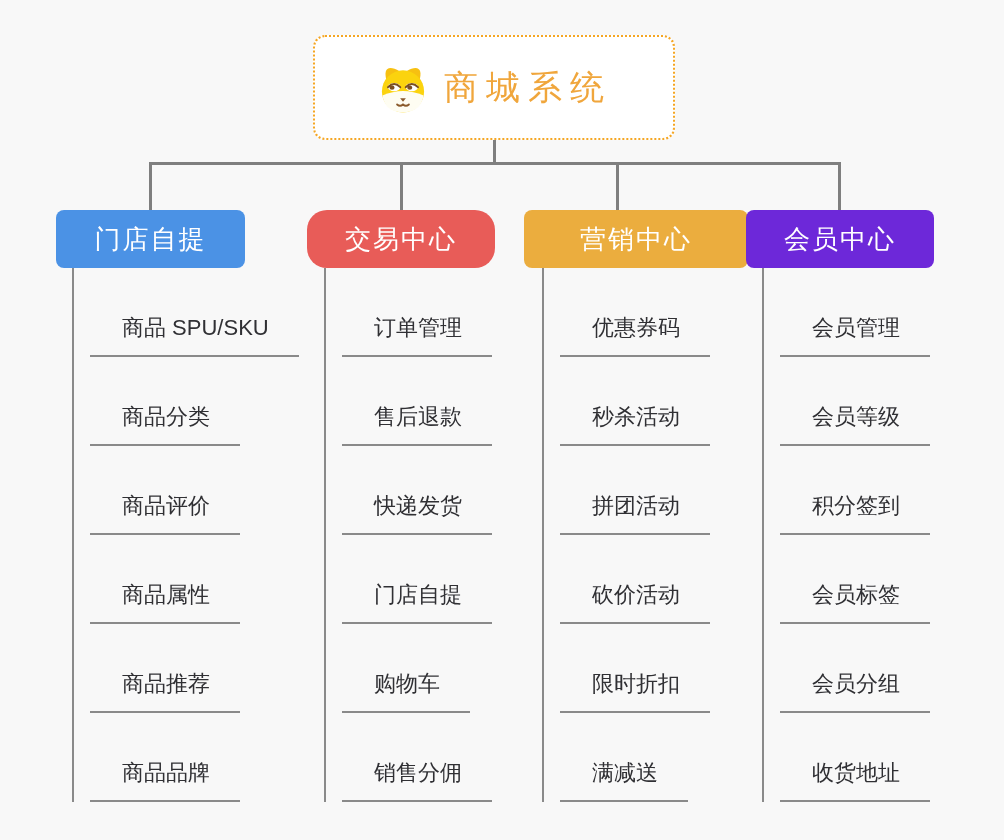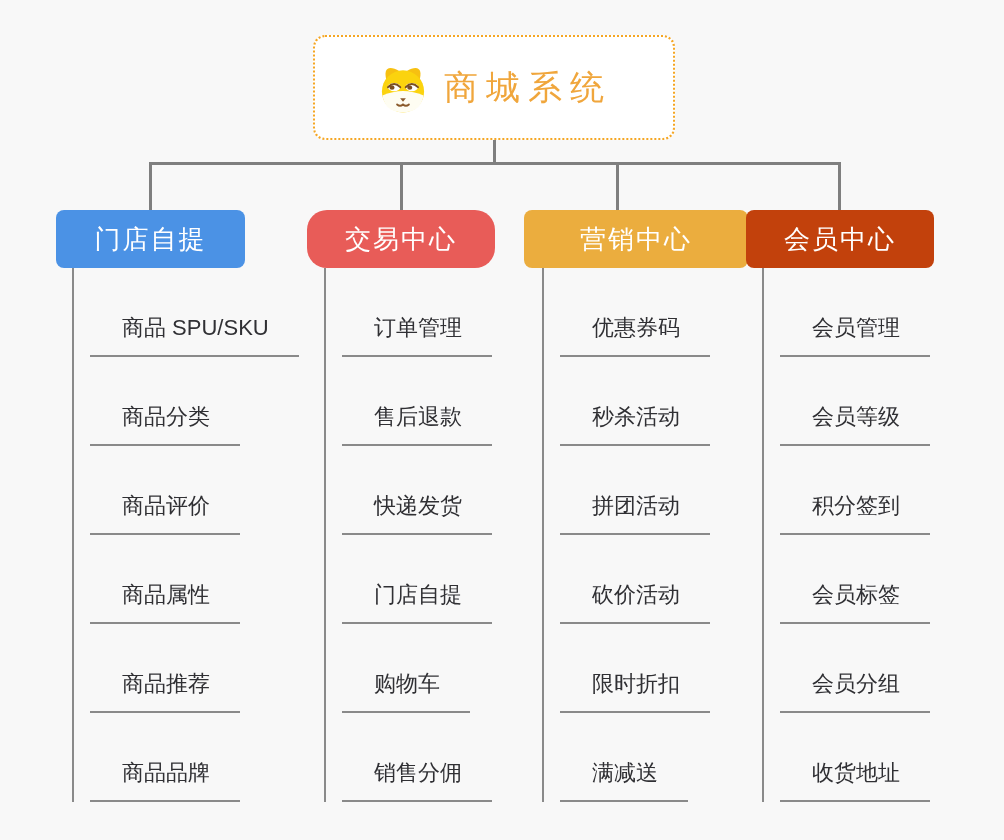--- a/index.html
+++ b/index.html
@@ -73,21 +73,21 @@
         <path d="M28.6 44 h6.8 l-3.4 4.2 Z" fill="#8A5A2B"></path>
         <path d="M25 51.5 q3.5 3.2 7 0 q3.5 3.2 7 0" stroke="#8A5A2B" stroke-width="2.2" fill="none" stroke-linecap="round"></path>
       </svg>
     </span>
     <span class="root-title">商城系统</span>
   </div>
 
   <div class="branch-box box-0" style="background: rgb(75, 146, 229);">门店自提</div>
   <div class="branch-box box-1" style="background: rgb(232, 92, 88);">交易中心</div>
   <div class="branch-box box-2" style="background: rgb(235, 173, 62);">营销中心</div>
-  <div class="branch-box box-3" style="background: #c2410c;">会员中心</div>
+  <div class="branch-box box-3" style="background: #6d28d9;">会员中心</div>
 
   <div class="leaf-col col-0">
       <div class="leaf" style="top: 45px;">商品 SPU/SKU</div>
       <div class="leaf" style="top: 134px;">商品分类</div>
       <div class="leaf" style="top: 223px;">商品评价</div>
       <div class="leaf" style="top: 312px;">商品属性</div>
       <div class="leaf" style="top: 401px;">商品推荐</div>
       <div class="leaf" style="top: 490px;">商品品牌</div>
     </div>
   <div class="leaf-col col-1">

